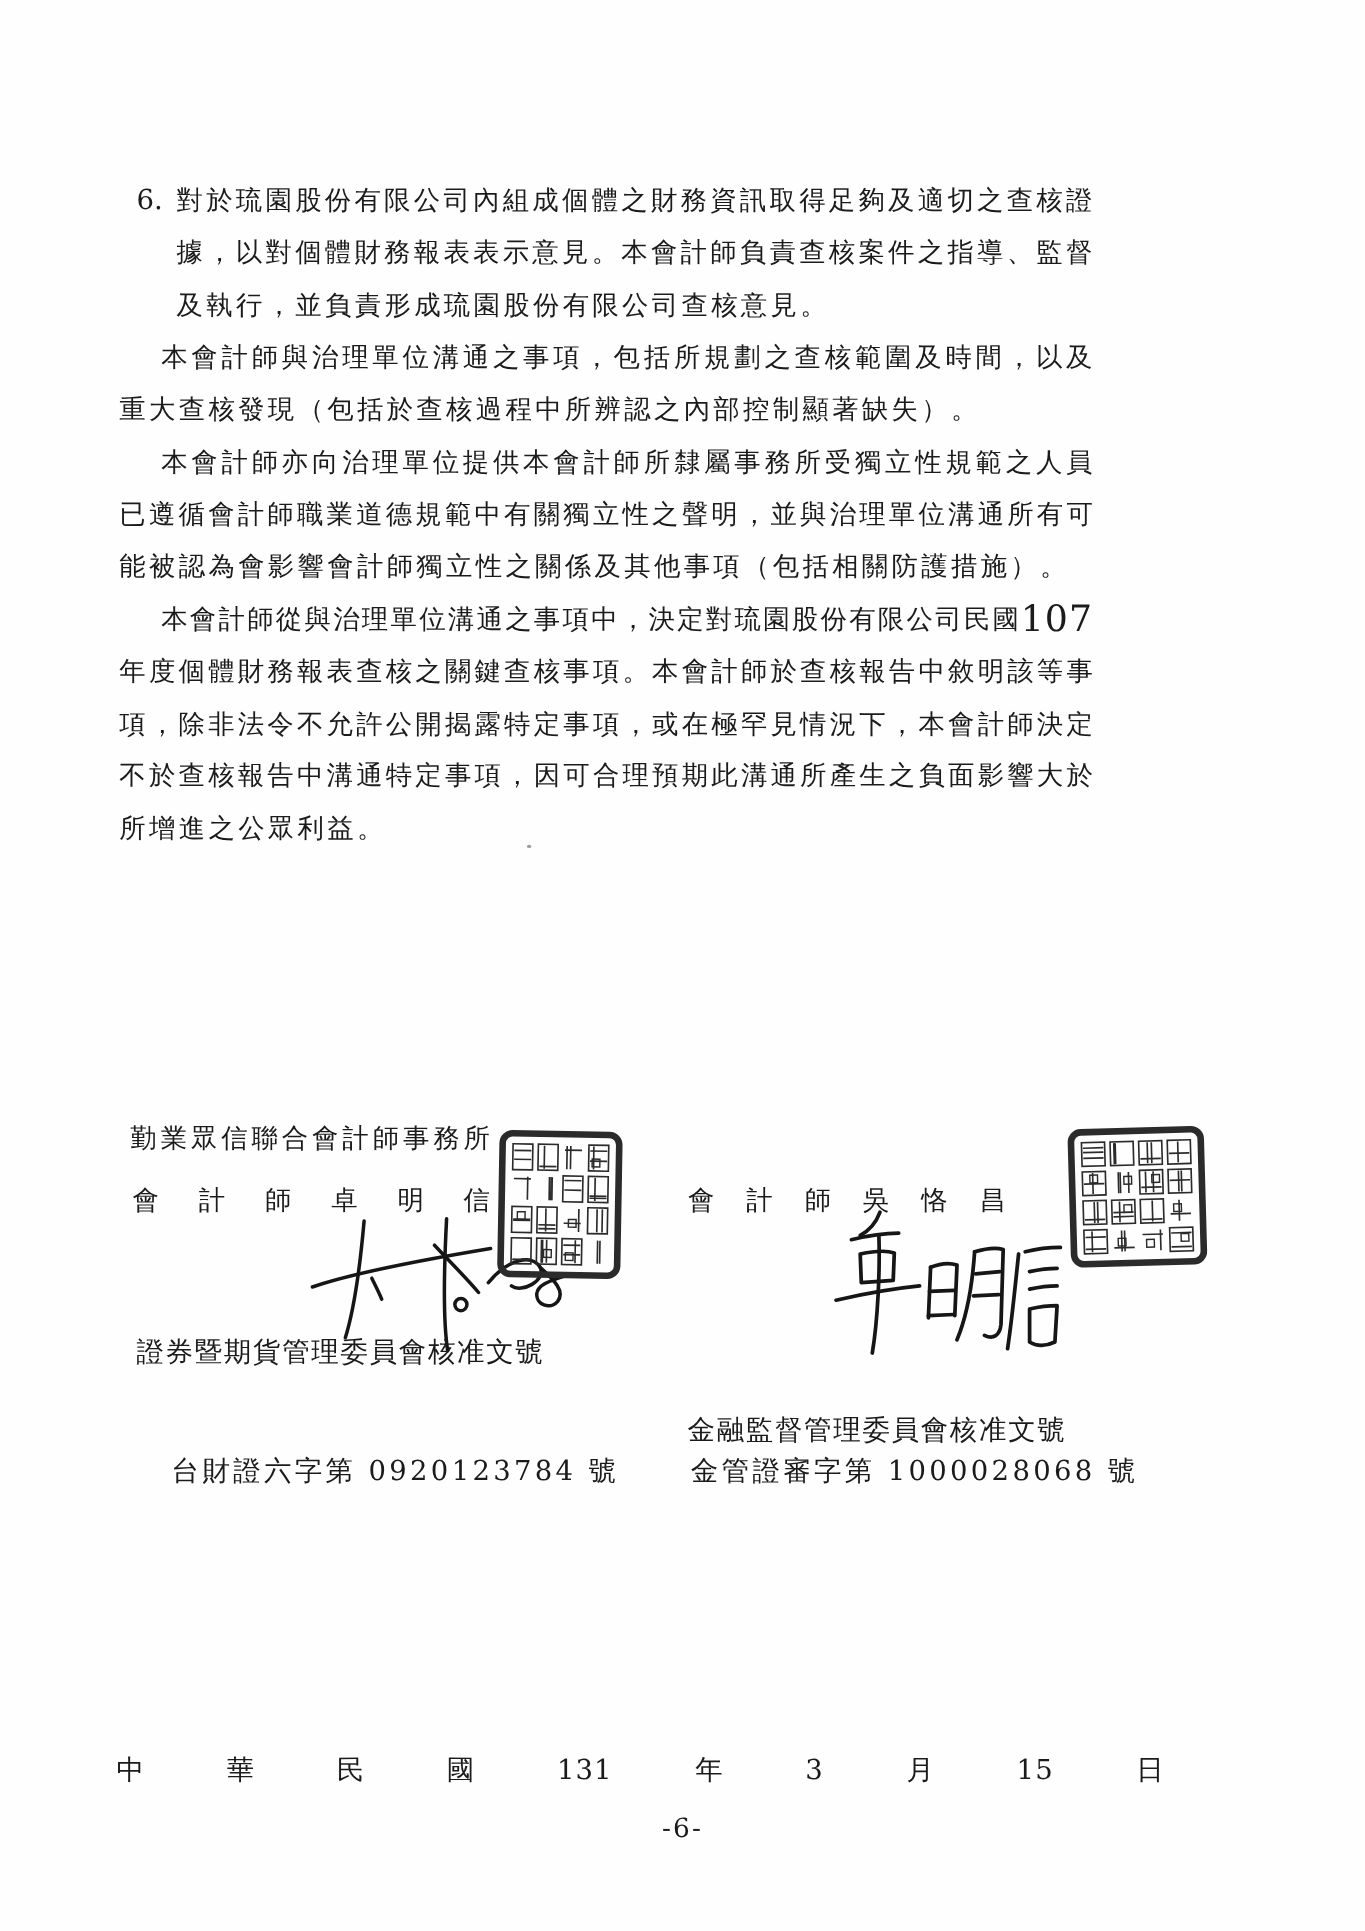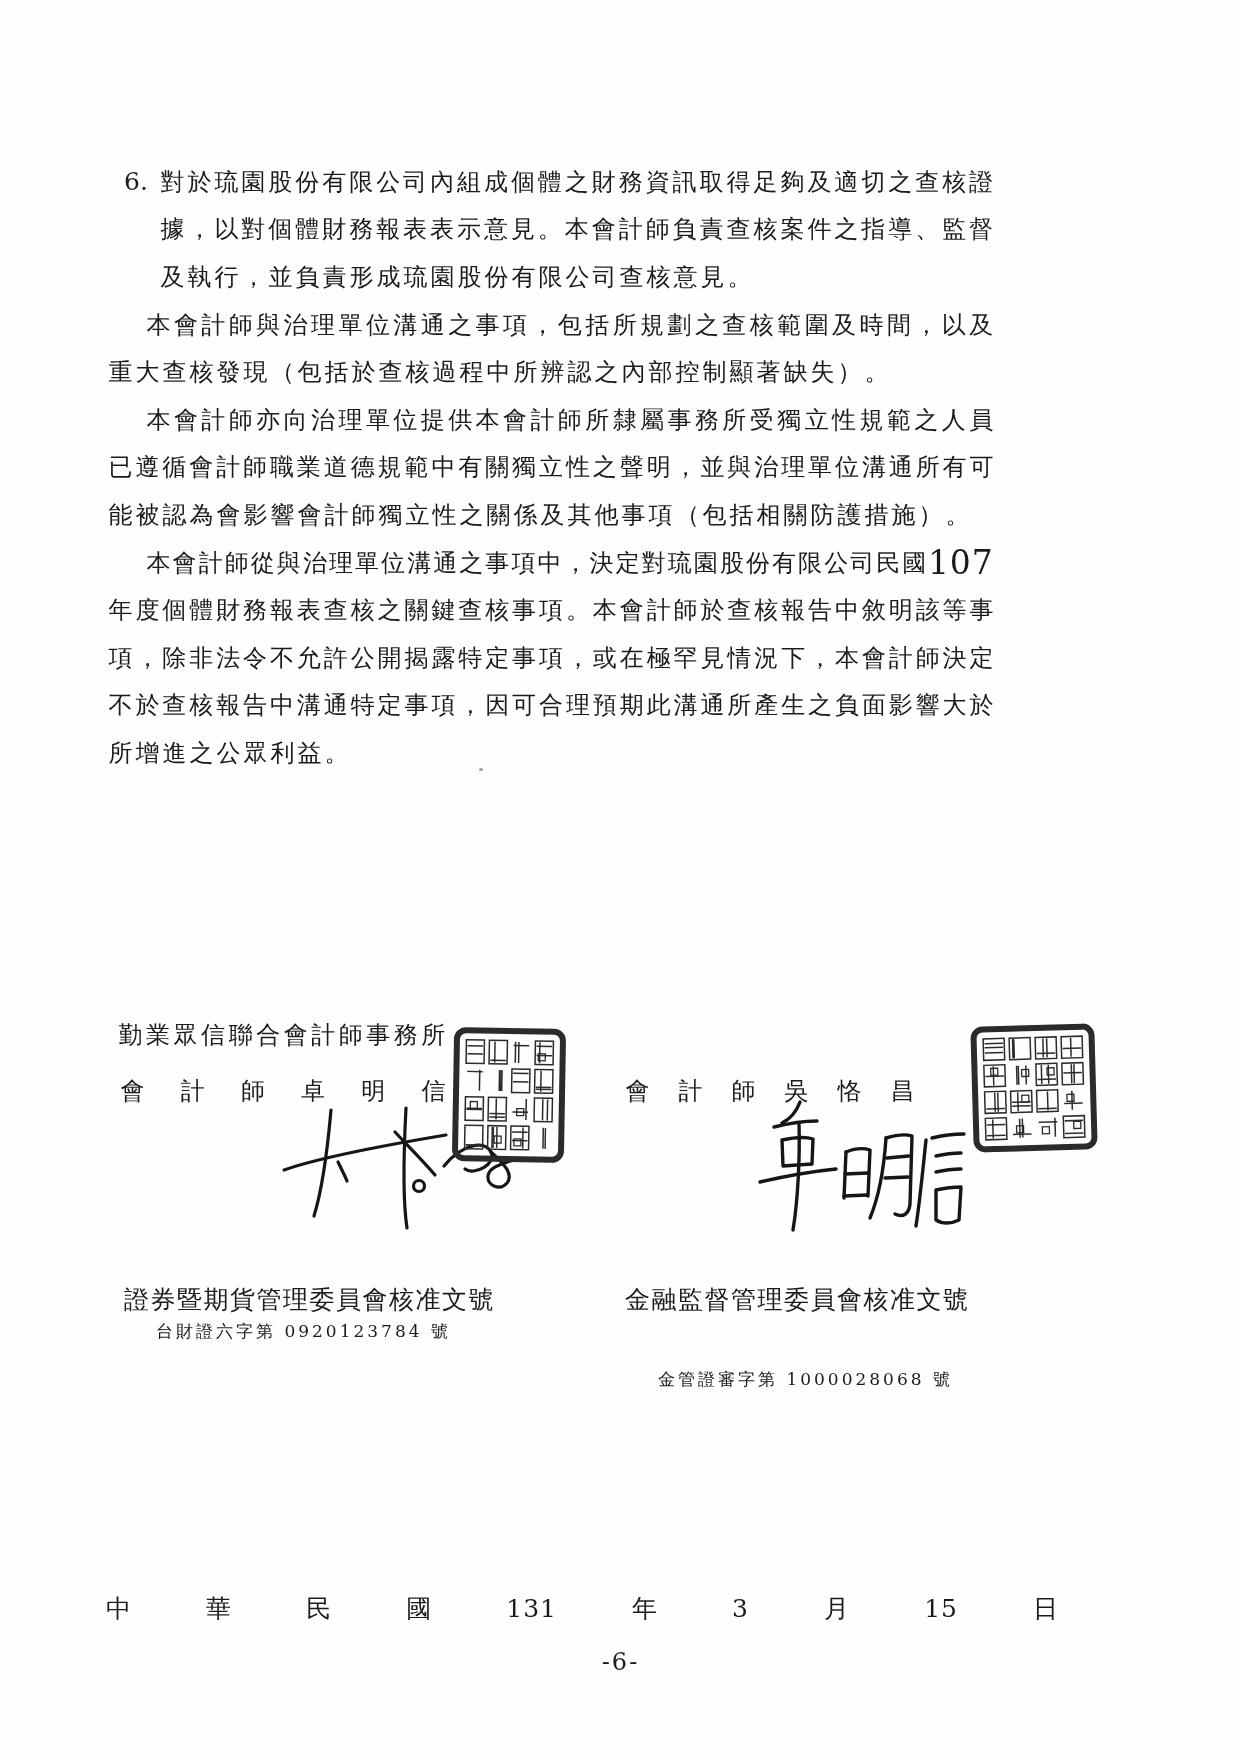--- a/index.html
+++ b/index.html
@@ -21,25 +21,25 @@
   #cpa-title-left{left:120px;top:1077px;width:326px;height:28px;}
   #cpa-title-right{left:625px;top:1077px;width:290px;height:28px;}
   .sig-svg{position:absolute;}
   #left-signature{left:276px;top:1104px;}
   #right-signature{left:754px;top:1096px;}
   .seal{position:absolute;}
   #left-seal{left:452px;top:1027px;transform:rotate(1deg);}
   #right-seal{left:971px;top:1024px;transform:rotate(-1.6deg);}
   
   .approval-title{position:absolute;font-size:25px;letter-spacing:1.5px;white-space:nowrap;}
-  .approval-number{position:absolute;font-size:17px;letter-spacing:3px;white-space:nowrap;}
-  #approval-left-title{left:124px;top:1283px;}
+  .approval-number{position:absolute;font-size:25px;letter-spacing:3px;white-space:nowrap;}
+  #approval-left-title{left:124px;top:1212px;}
   #approval-left-number{left:156px;top:1320px;}
   #approval-right-title{left:625px;top:1283px;}
-  #approval-right-number{left:658px;top:1320px;margin-top:48px;}
+  #approval-right-number{left:628px;top:1320px;}
   
   #date-row{left:106px;top:1593px;width:952px;height:30px;}
   #date-row .ch,#date-row .asc{font-size:25px;}
   #page-number{position:absolute;left:0;top:1648px;width:1241px;text-align:center;
     font-size:24px;letter-spacing:2px;}
   #ink-speck{position:absolute;left:479px;top:768px;width:4px;height:3px;
     background:rgba(40,40,40,.45);border-radius:50%;}
 </style>
 </head>
 <body>

